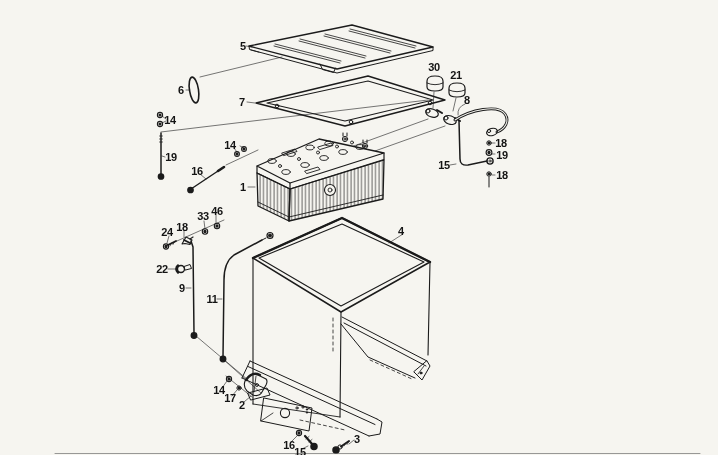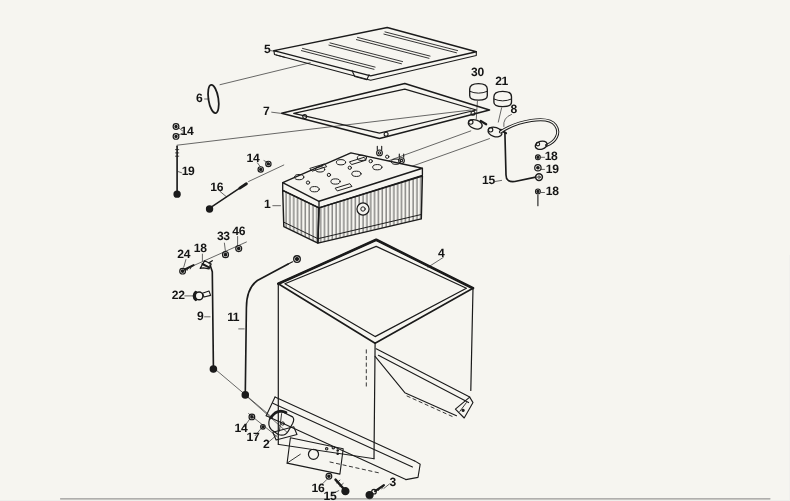--- a/index.html
+++ b/index.html
@@ -316,21 +316,21 @@
 <div class="lbl" style="left:502px;top:155px">19</div>
 <div class="lbl" style="left:444px;top:165px">15</div>
 <div class="lbl" style="left:502px;top:175px">18</div>
 <div class="lbl" style="left:401px;top:231px">4</div>
 <div class="lbl" style="left:217px;top:211px">46</div>
 <div class="lbl" style="left:203px;top:216px">33</div>
 <div class="lbl" style="left:182px;top:227px">18</div>
 <div class="lbl" style="left:167px;top:232px">24</div>
 <div class="lbl" style="left:162px;top:269px">22</div>
 <div class="lbl" style="left:182px;top:288px">9</div>
-<div class="lbl" style="left:212px;top:289px">11</div>
+<div class="lbl" style="left:212px;top:299px">11</div>
 <div class="lbl" style="left:219px;top:390px">14</div>
 <div class="lbl" style="left:230px;top:398px">17</div>
 <div class="lbl" style="left:242px;top:405px">2</div>
 <div class="lbl" style="left:289px;top:445px">16</div>
 <div class="lbl" style="left:300px;top:452px">15</div>
 <div class="lbl" style="left:357px;top:439px">3</div>
 
 </div>
 
 </body></html>

